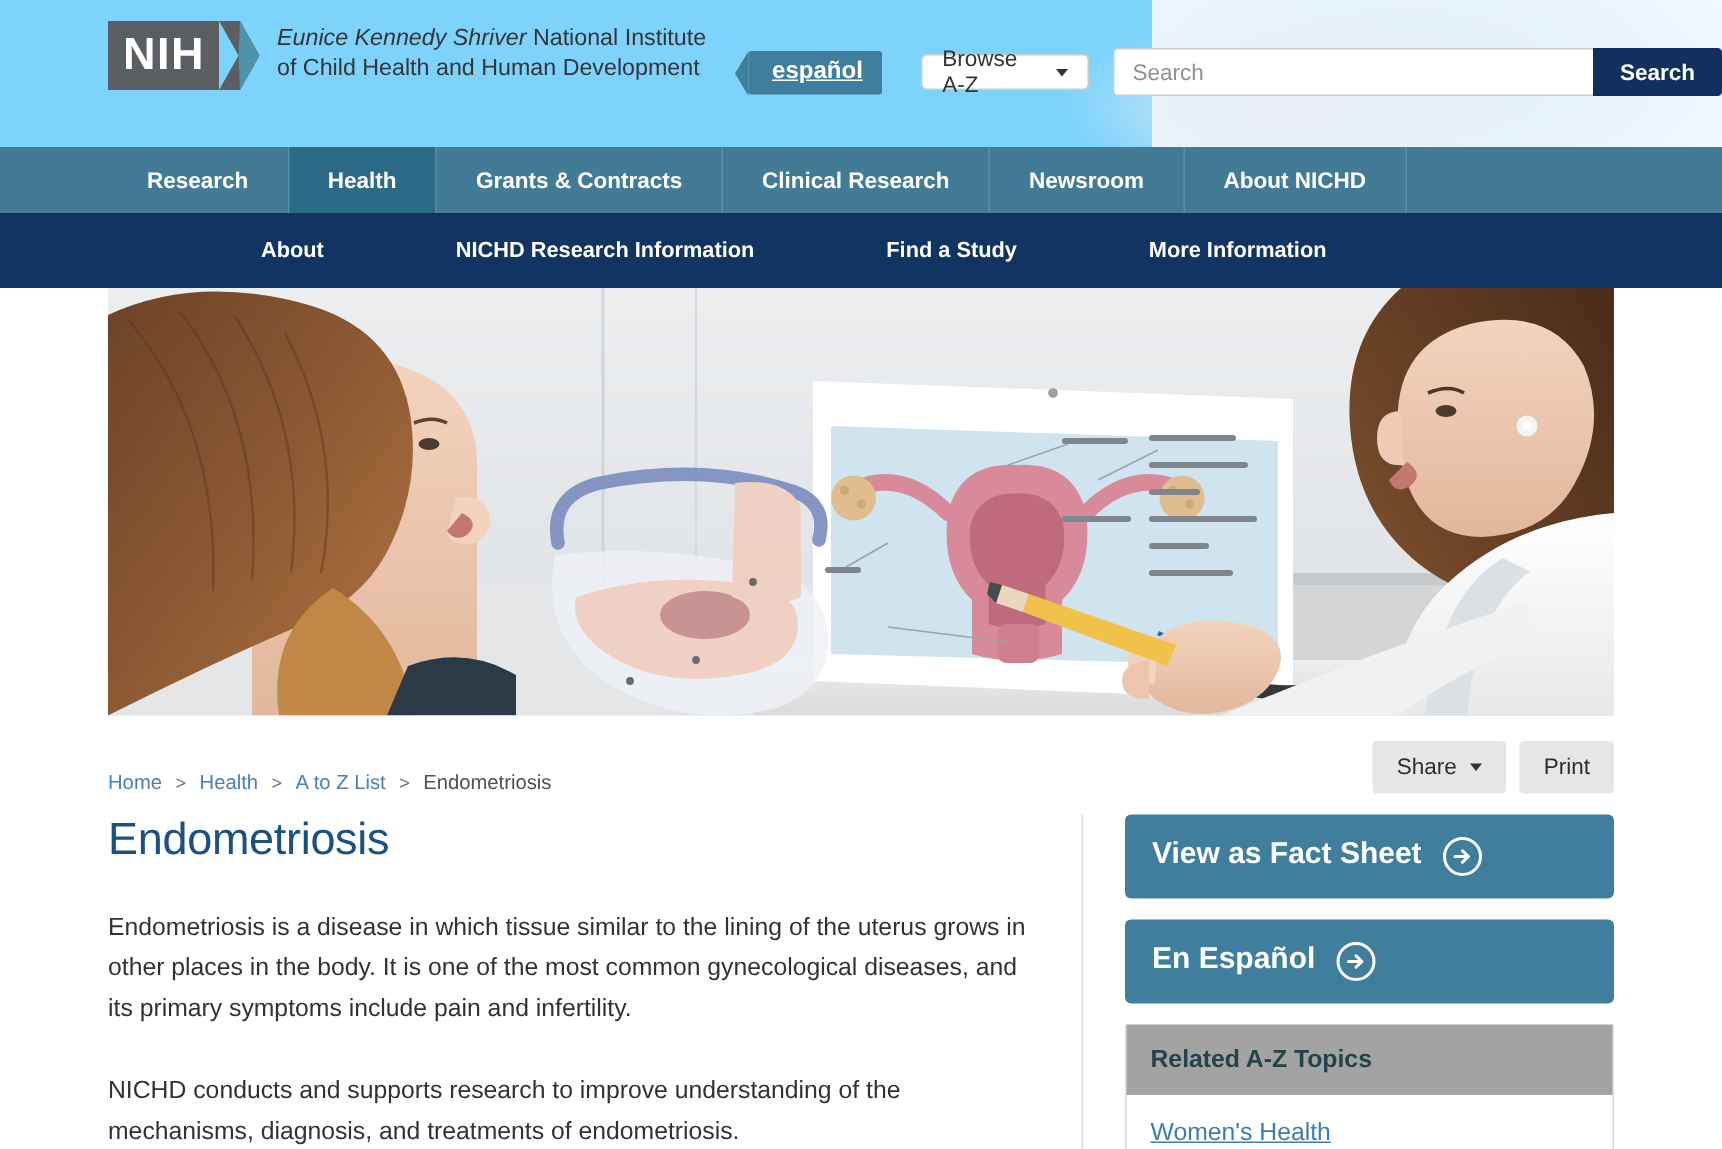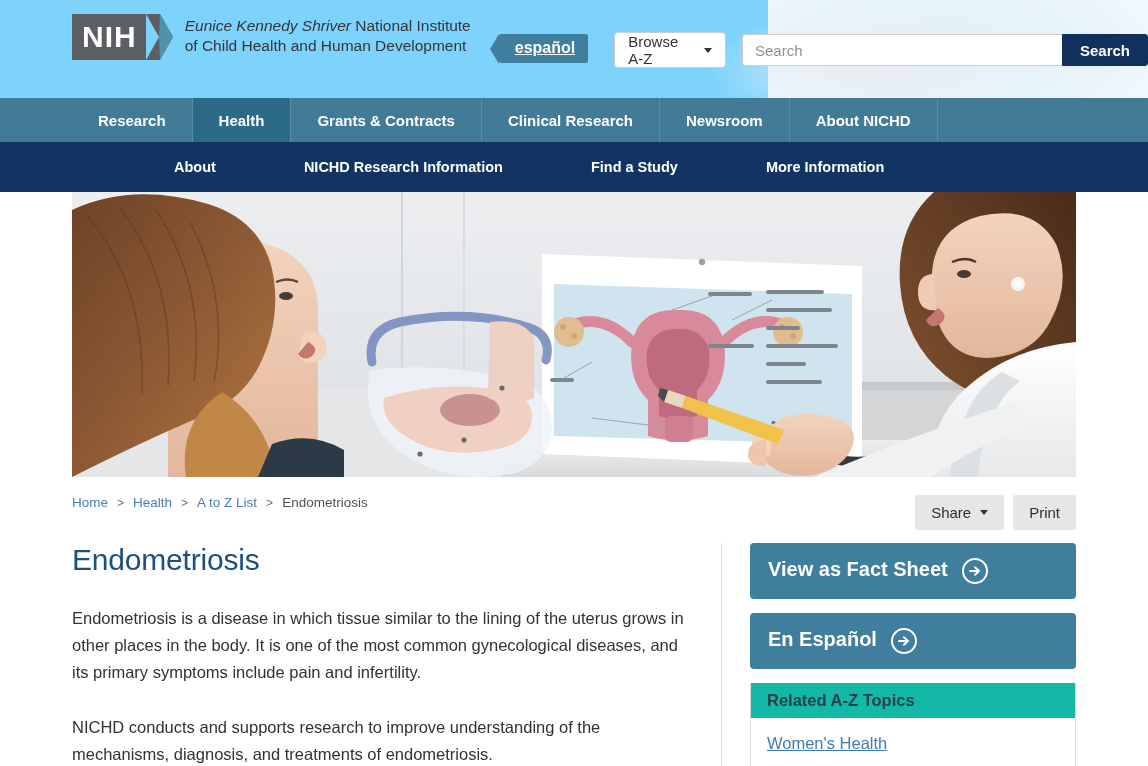--- a/index.html
+++ b/index.html
@@ -110,21 +110,21 @@
   
   .header-tools {
     display: flex; align-items: center;
     margin-left: 26px; margin-top: 18px;
   }
   .browse-az {
     display: flex; align-items: center; gap: 9px;
     background: #ffffff;
     border: 1px solid #cccccc;
     border-radius: 4px;
-    height: 36px;
+    height: 24px;
     padding: 0 13px;
     font-size: 15px;
     color: #2f3336;
     cursor: pointer;
   }
   .caret-down {
     width: 0; height: 0;
     border-left: 4.5px solid transparent;
     border-right: 4.5px solid transparent;
     border-top: 5px solid #333;
@@ -205,21 +205,21 @@
     position: relative;
     overflow: hidden;
     background: #dfe2e4;
   }
   .hero-photo { position: absolute; inset: 0; }
 
   
   .util-row {
     margin: 0 72px;
     width: 1004px;
-    display: flex; align-items: flex-start;
+    display: flex; align-items: flex-end;
     padding-top: 18px;
     height: 52px;
   }
   .breadcrumb {
     display: flex; align-items: center; gap: 9px;
     font-size: 13.5px;
   }
   .crumb-link { color: #4a7fb5; text-decoration: none; cursor: pointer; }
   .crumb-sep { color: #6d7175; font-size: 12px; }
   .crumb-current { color: #4c5155; }
@@ -290,25 +290,25 @@
   }
   .arrow-circle svg { display: block; }
 
   .panel {
     margin-top: 13px;
     border: 1px solid #d8dcde;
     border-top: none;
     background: #ffffff;
   }
   .panel-head {
-    background: #14b8a6;
+    background: #a3a3a3;
     color: #26424a;
     font-size: 16.5px;
     font-weight: bold;
-    padding: 8px 16px;
+    padding: 14px 16px;
   }
   .panel-body { padding: 16px 16px 18px 16px; }
   .panel-link {
     color: #3f7cb0;
     font-size: 16.5px;
     text-decoration: underline;
     cursor: pointer;
     display: block;
   }
 </style>

